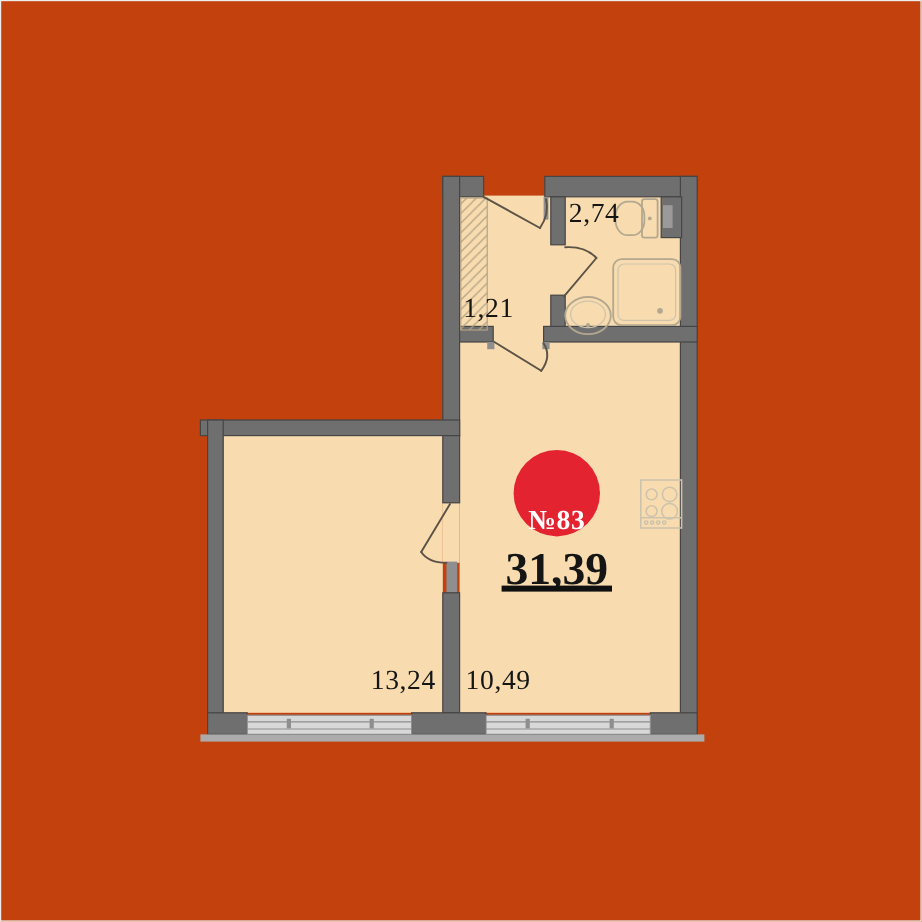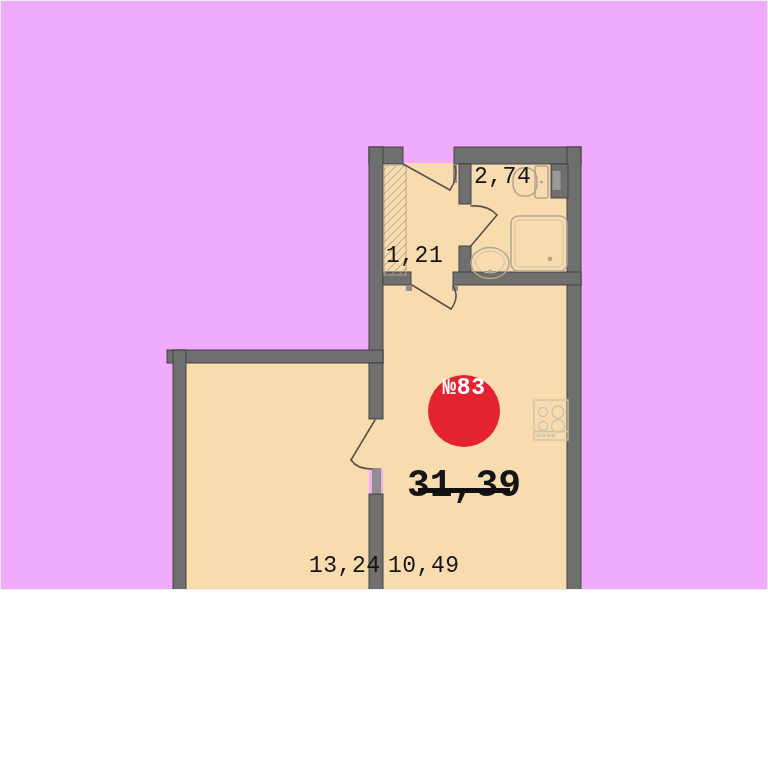--- a/index.html
+++ b/index.html
@@ -3,48 +3,48 @@
 <meta charset="utf-8">
 <style>
   :root{
     --floor:#f8dcb0; --wall:#6f6f6f; --wallEdge:#454545; --wallLight:#8f8f8f;
     --windowFill:#d8d8d8; --windowLine:#8e8e8e; --sill:#ababab;
     --fixture:#b3a78f; --fixtureLight:#cdc3ac; --hatch:#b4a284;
     --door:#5c5246; --badge:#e32330; --badgeText:#ffffff; --label:#151515;
   }
   html,body{margin:0;padding:0;background:#fff;}
   .canvas{
-    position:relative;width:768px;height:590px;background:#f0abfc;
+    position:relative;width:768px;height:768px;background:#c2410c;
     box-sizing:border-box;border:1px solid #ededed;overflow:hidden;
-    font-family:Liberation Mono, monospace;
+    font-family:Liberation Serif, serif;
   }
   .plan-svg{position:absolute;left:0;top:0;}
   .wall{fill:var(--wall);stroke:var(--wallEdge);stroke-width:1;}
   .wall-light{fill:var(--wallLight);stroke:none;}
   .floor{fill:var(--floor);stroke:none;}
   .fx{fill:none;stroke:var(--fixture);stroke-width:1.5;}
   .fxl{fill:none;stroke:var(--fixtureLight);stroke-width:1;}
   .fxdot{fill:var(--fixture);stroke:none;}
   .door{fill:none;stroke:var(--door);stroke-width:1.6;stroke-linecap:round;}
   .stove-ln{fill:none;stroke:var(--fixtureLight);stroke-width:1.3;}
   .win{fill:var(--windowFill);stroke:var(--windowLine);stroke-width:1;}
   .win-ln{stroke:var(--windowLine);stroke-width:1;}
   .win-tick{fill:var(--windowLine);}
   .sill{fill:var(--sill);stroke:none;}
   .lbl{
     position:absolute;color:var(--label);font-size:23px;line-height:27px;
     white-space:nowrap;letter-spacing:0.5px;
   }
   .badge{
     position:absolute;left:427px;top:374px;width:72px;height:72px;border-radius:50%;
-    background:var(--badge);display:flex;align-items:flex-start;justify-content:center;
+    background:var(--badge);display:flex;align-items:flex-end;justify-content:center;
     color:var(--badgeText);font-weight:bold;font-size:23px;letter-spacing:0.5px;
   }
   .total{
-    position:absolute;left:400px;top:465px;width:126px;text-align:center;
+    position:absolute;left:400px;top:454px;width:126px;text-align:center;
     color:var(--label);font-weight:bold;font-size:38px;line-height:40px;letter-spacing:0;
   }
   .total-underline{position:absolute;left:417px;top:487px;width:92px;height:5px;background:#101010;}
 </style>
 </head>
 <body>
 
 <div class="canvas">
 
   <svg class="plan-svg" width="768" height="768" viewBox="0 0 768 768">

